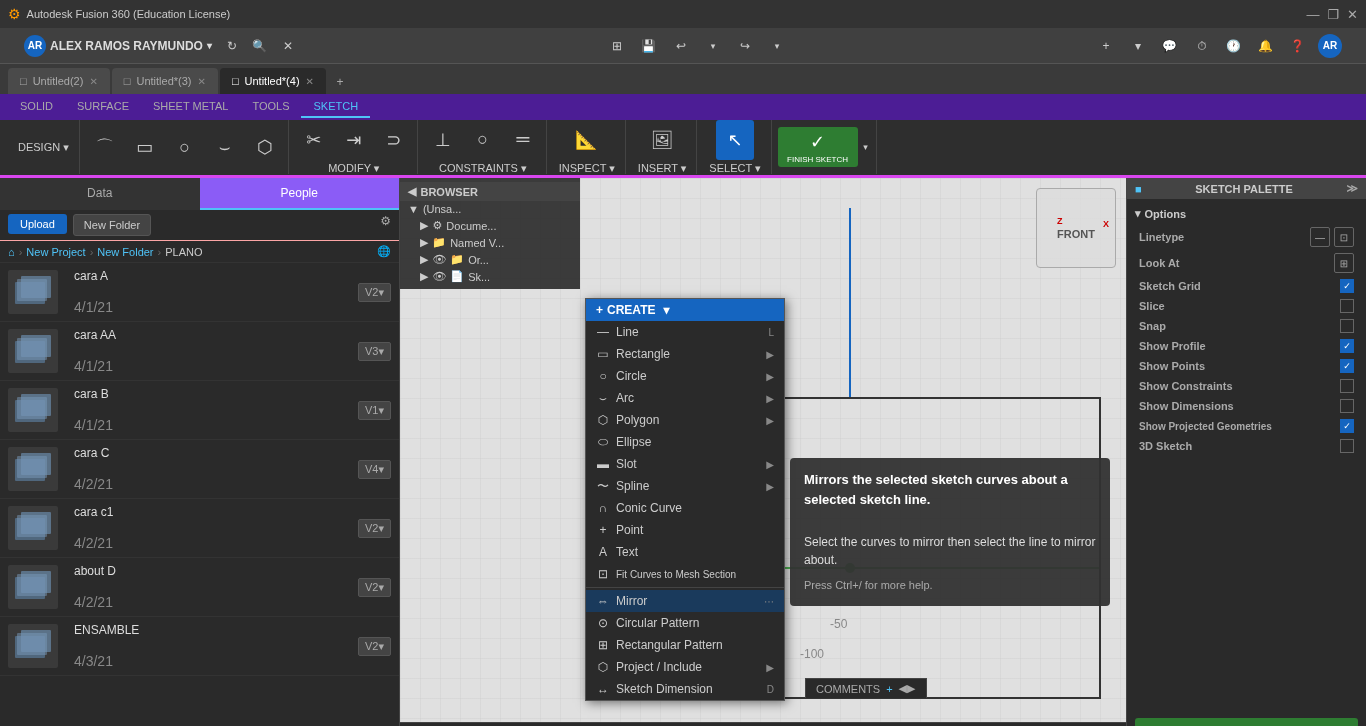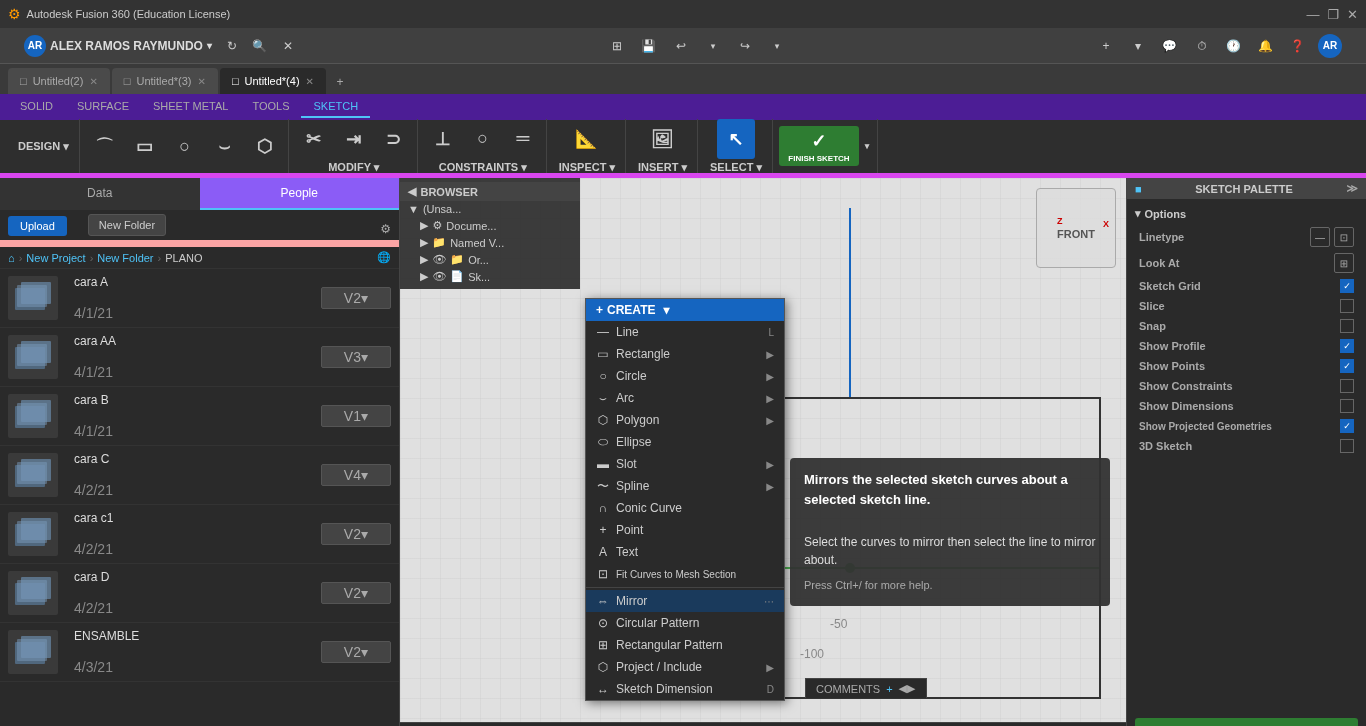--- a/index.html
+++ b/index.html
@@ -77,25 +77,24 @@
       font-size: 11px;
       cursor: pointer;
       color: #aaa;
       border-bottom: 2px solid transparent;
     }
     .ribbon-tab.active { color: #4fc3f7; border-bottom: 2px solid #4fc3f7; }
     #ribbon-content {
       background: #2e2e2e;
       height: 58px;
       display: flex;
-      align-items: flex-end;
+      align-items: flex-start;
       padding: 0 8px;
       gap: 2px;
-      border-bottom: 5px solid #d946ef;
-      font-weight: bold;
+      border-bottom: 3px solid #d946ef;
     }
     .ribbon-group {
       display: flex;
       flex-direction: column;
       align-items: center;
       padding: 2px 4px;
       border-right: 1px solid #444;
       height: 54px;
       justify-content: center;
       gap: 2px;
@@ -154,25 +153,25 @@
       align-items: center;
       justify-content: center;
       cursor: pointer;
       font-size: 12px;
       color: #aaa;
       border-bottom: 2px solid transparent;
     }
     .panel-tab.active { color: white; border-bottom: 2px solid #4fc3f7; background: #8b5cf6; }
     #panel-toolbar {
       display: flex;
-      align-items: flex-end;
+      align-items: flex-start;
       padding: 4px 8px;
-      gap: 21px;
+      gap: 6px;
       background: #2a2a2a;
-      border-bottom: 7px solid #fca5a5;
+      border-bottom: 1px solid #fca5a5;
     }
     .upload-btn {
       background: #1565c0;
       color: white;
       border: none;
       padding: 4px 12px;
       border-radius: 3px;
       cursor: pointer;
       font-size: 11px;
     }
@@ -219,22 +218,22 @@
       color: #666;
       font-size: 18px;
       flex-shrink: 0;
     }
     .file-info { flex: 1; }
     .file-name { font-size: 12px; color: #ddd; font-weight: 500; }
     .file-date { font-size: 14px; color: #888; margin-top: 16px; }
     .file-version {
       background: #444;
       color: #aaa;
-      font-size: 14px;
-      padding: 2px 22px;
+      font-size: 11px;
+      padding: 2px 6px;
       border-radius: 2px;
       border: 1px solid #555;
     }
 
     
     #viewport {
       flex: 1;
       background: #e8e8e8;
       position: relative;
       overflow: hidden;
@@ -714,21 +713,21 @@
     </div>
         <div class="file-item">
       <div class="file-thumb">
         <svg width="40" height="36" viewBox="0 0 40 36">
           <rect x="2" y="8" width="30" height="22" fill="#5a7a9a" opacity="0.7" rx="1"></rect>
           <rect x="8" y="2" width="30" height="22" fill="#6a8aaa" opacity="0.7" rx="1"></rect>
           <rect x="4" y="5" width="30" height="22" fill="#7a9aba" opacity="0.5" rx="1"></rect>
         </svg>
       </div>
       <div class="file-info">
-        <div class="file-name">cara D</div>
+        <div class="file-name">about D</div>
         <div class="file-date">4/2/21</div>
       </div>
       <div class="file-version">V2▾</div>
     </div>
         <div class="file-item">
       <div class="file-thumb">
         <svg width="40" height="36" viewBox="0 0 40 36">
           <rect x="2" y="8" width="30" height="22" fill="#5a7a9a" opacity="0.7" rx="1"></rect>
           <rect x="8" y="2" width="30" height="22" fill="#6a8aaa" opacity="0.7" rx="1"></rect>
           <rect x="4" y="5" width="30" height="22" fill="#7a9aba" opacity="0.5" rx="1"></rect>

